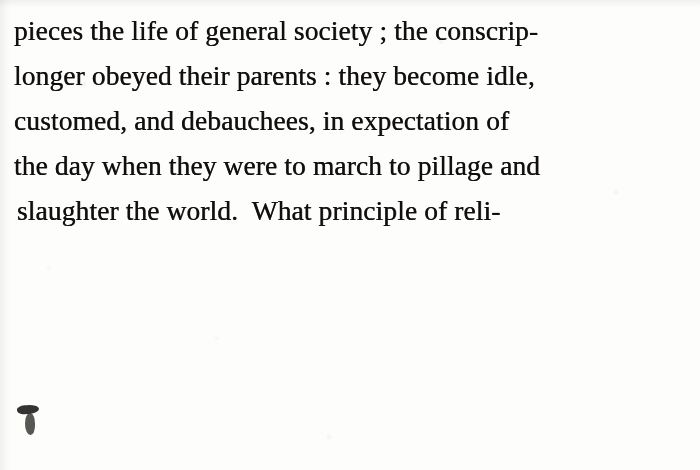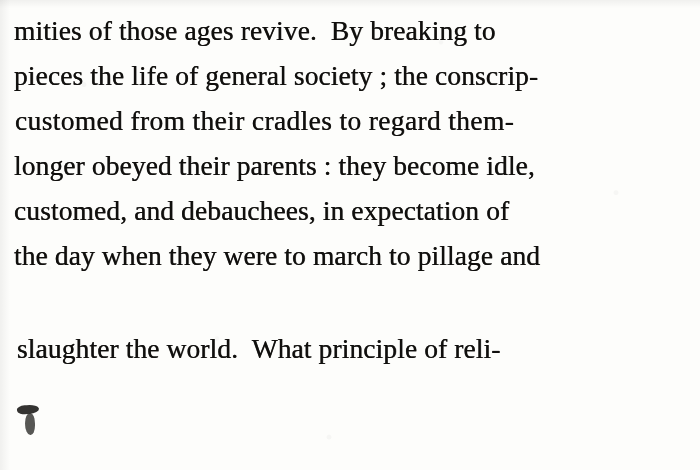--- a/index.html
+++ b/index.html
@@ -49,21 +49,21 @@
   }
   
   .line {
     text-shadow:
       0.35px 0 0 rgba(16,15,13,0.55),
       -0.2px 0 0 rgba(16,15,13,0.35),
       0 0.3px 0 rgba(16,15,13,0.3);
   }
   .line.indent-0 { padding-left: 0px; }
   .line.indent-1 { padding-left: 1px; }
-  .line.indent-2 { padding-left: 3px; margin-top: 48px; }
+  .line.indent-2 { padding-left: 3px; }
   .line.justify-wide { letter-spacing: 0.35px; }
   .smudge {
     position: absolute;
     z-index: 3;
     pointer-events: none;
     background: #100f0d;
     opacity: 0.8;
   }
   .smudge-a {
     left: 17px;
@@ -99,23 +99,21 @@
     z-index: 4;
   }
 </style>
 </head>
 <body>
 
 <div class="page">
   <div class="scan-noise"></div>
 
   <div class="text-block">
-    <span class="line indent-0">mities of those ages revive.  By breaking to</span>
     <span class="line indent-0">pieces the life of general society ; the conscrip-</span>
-    <span class="line indent-1 justify-wide">customed from their cradles to regard them-</span>
     <span class="line indent-0">longer obeyed their parents : they become idle,</span>
     <span class="line indent-0">customed, and debauchees, in expectation of</span>
     <span class="line indent-0">the day when they were to march to pillage and</span>
     <span class="line indent-2">slaughter the world.  What principle of reli-</span>
   </div>
 
   <div class="smudge smudge-a"></div>
   <div class="smudge smudge-b"></div>
   <div class="edge-shade-left"></div>
   <div class="edge-shade-top"></div>

